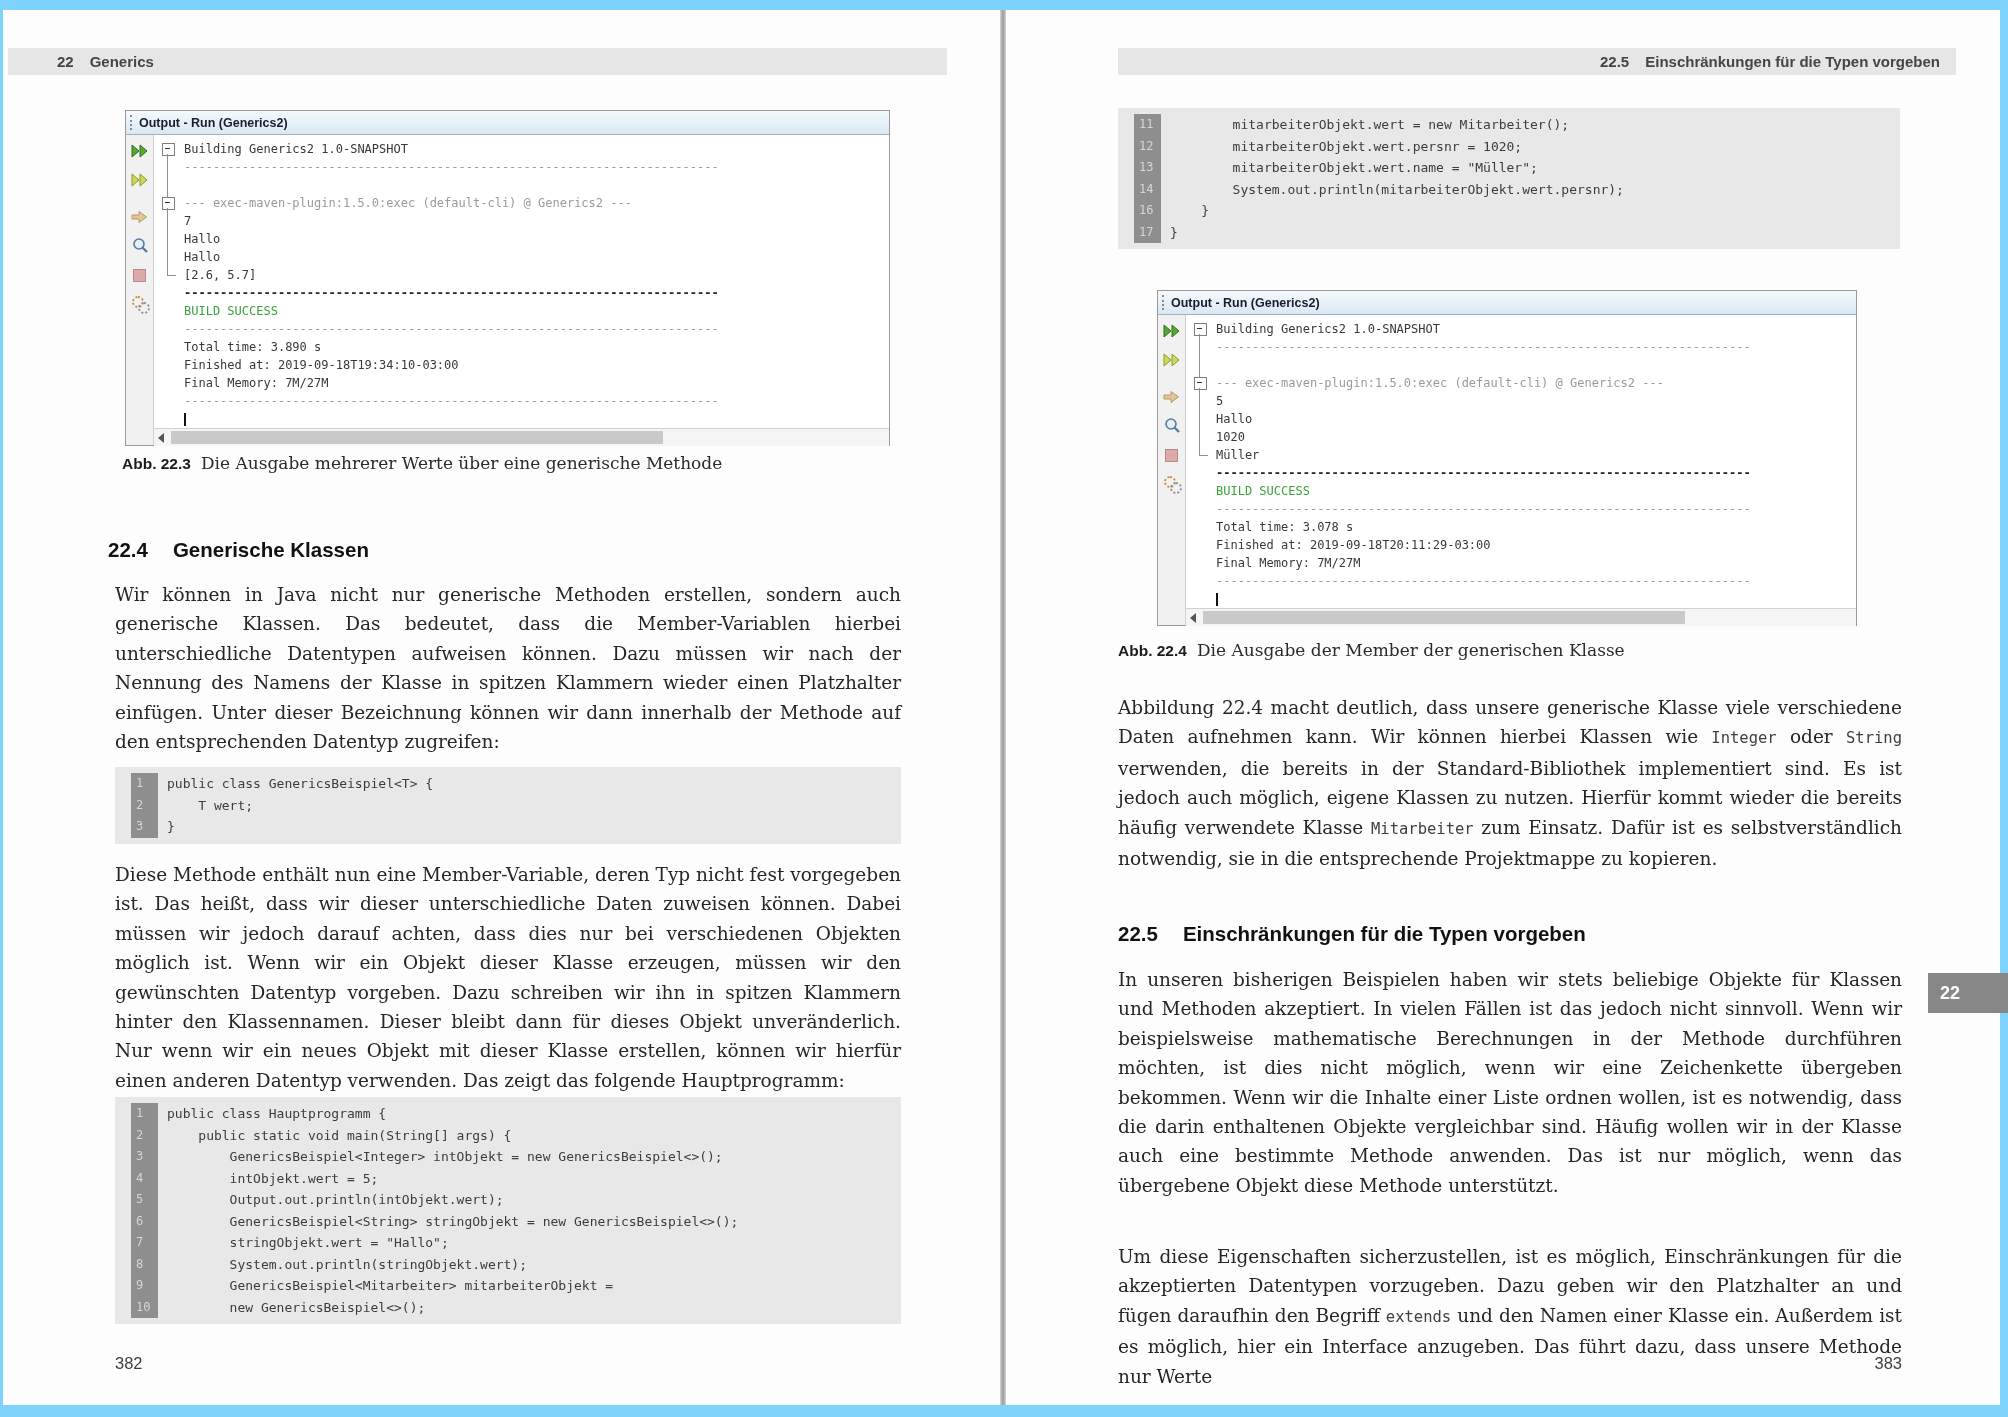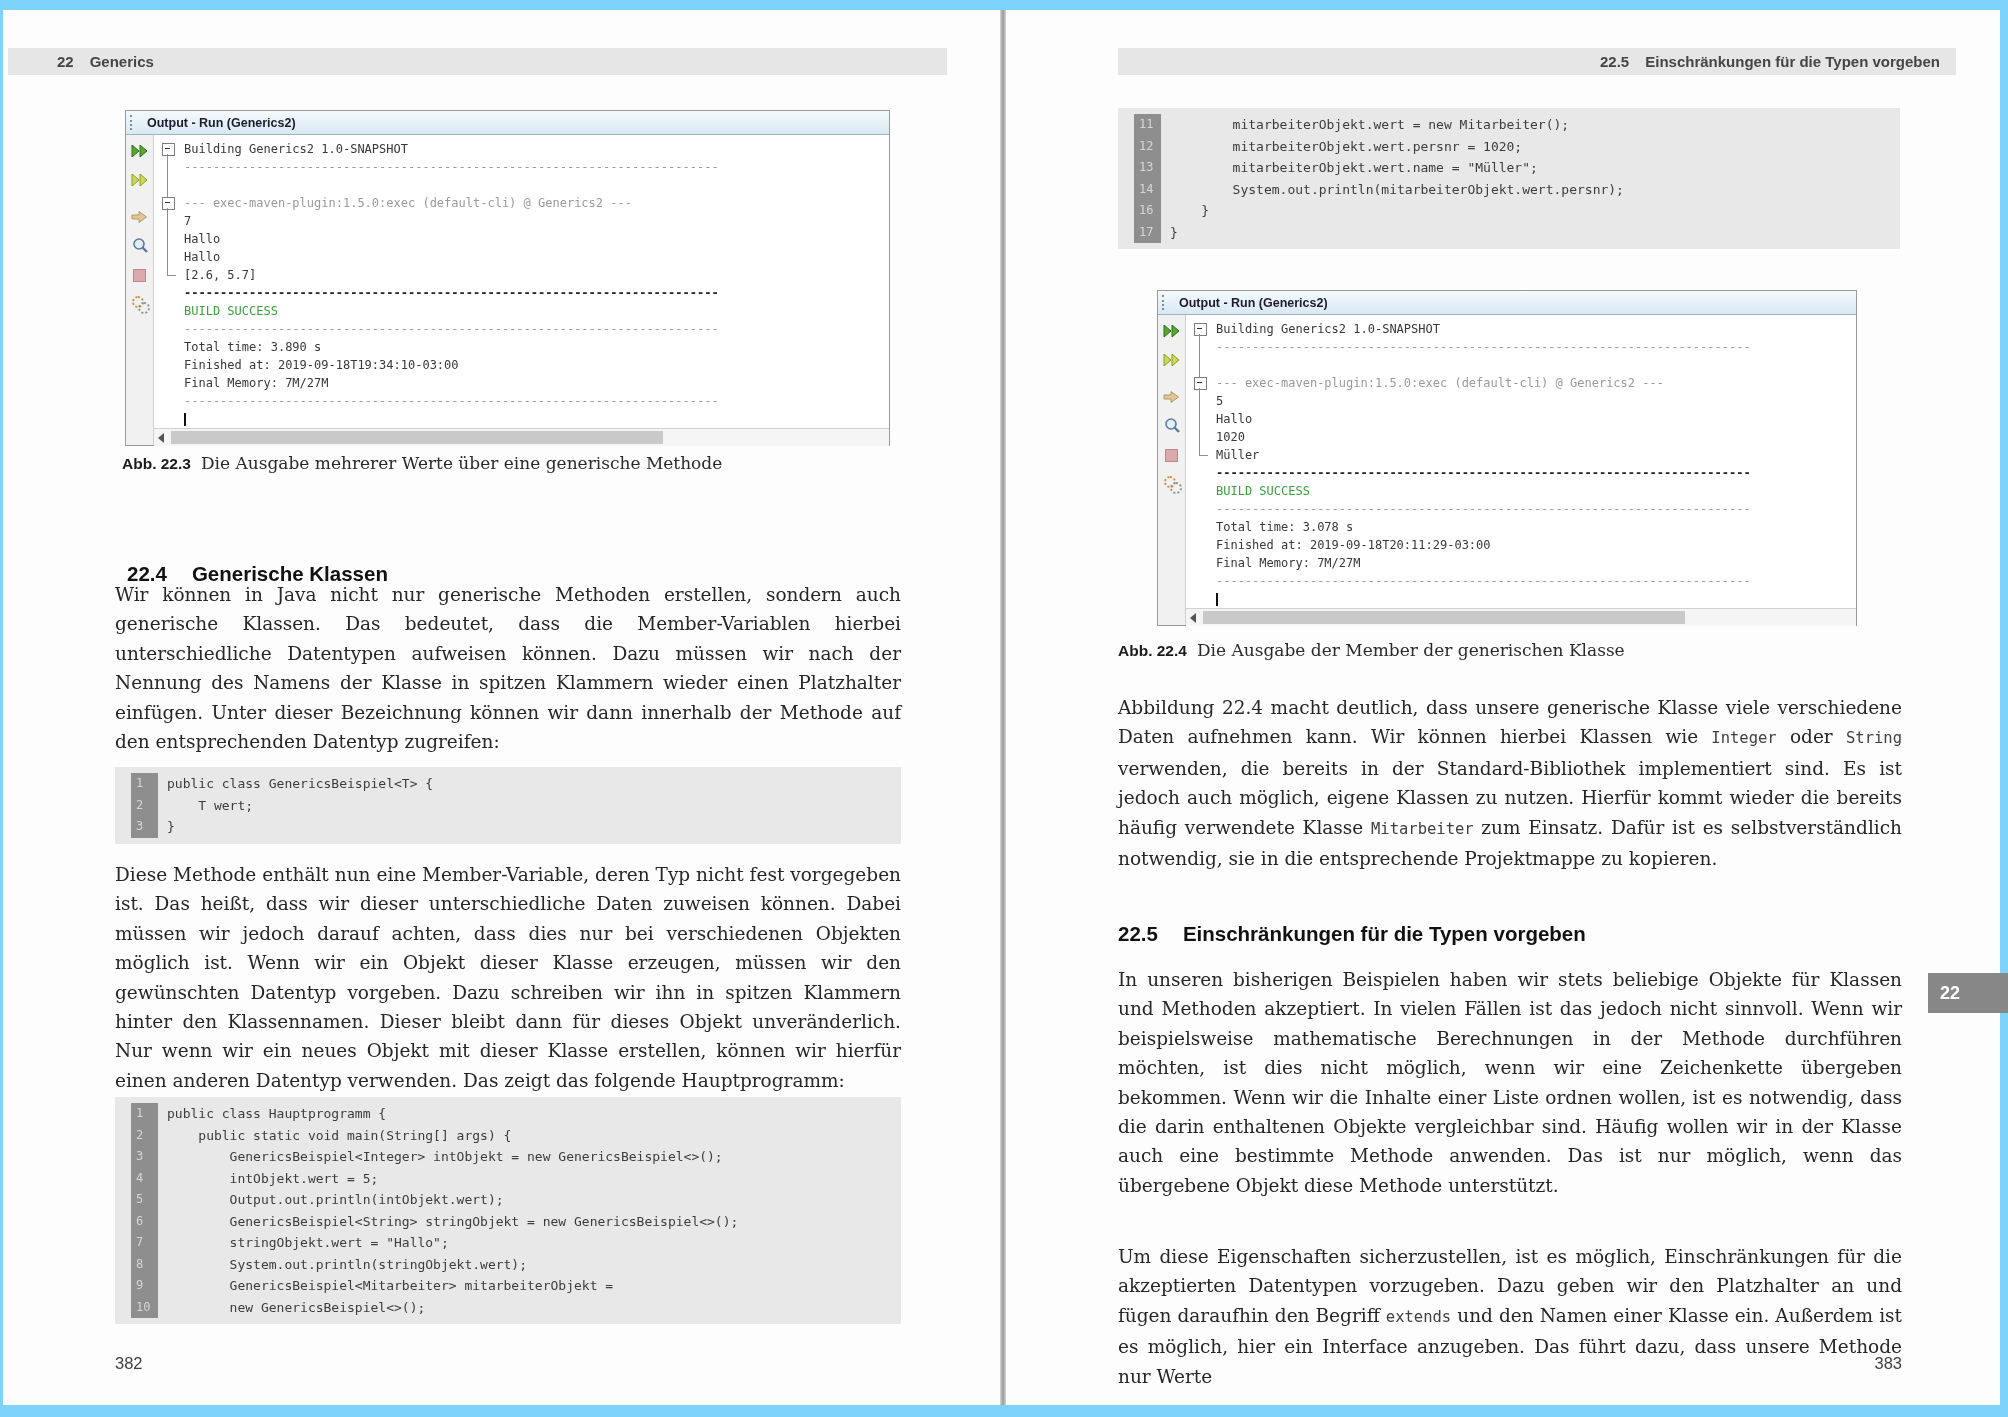--- a/index.html
+++ b/index.html
@@ -30,21 +30,21 @@
   
   .listing{position:absolute;background:#e8e8e8;padding:6px 0;}
   .crow{display:flex;height:21.5px;line-height:21.5px;font-family:"DejaVu Sans Mono",monospace;font-size:13px;}
   .cnum{width:22px;flex:0 0 22px;background:#8e8e8e;color:#d6d6d6;padding-left:5px;font-size:12px;margin-left:16px;}
   .ccode{white-space:pre;color:#3c3c3c;padding-left:9px;}
 
   
   .owin{position:absolute;background:#fff;border:1px solid #9a9a9a;display:flex;flex-direction:column;}
   .owin-title{height:23px;flex:0 0 23px;background:linear-gradient(#f4fafd,#d9e8f4);
       border-bottom:1px solid #9cb3c6;display:flex;align-items:center;
-      font-size:12.5px;font-weight:bold;color:#1c1c2c;padding-left:21px;position:relative;}
+      font-size:12.5px;font-weight:bold;color:#1c1c2c;padding-left:13px;position:relative;}
   .owin-title .grip{position:absolute;left:4px;top:4px;bottom:4px;border-left:2px dotted #8a8a8a;}
   .owin-body{flex:1;display:flex;min-height:0;}
   .owin-tools{flex:0 0 27px;background:#f1f1f1;border-right:1px solid #cfcfcf;
       display:flex;flex-direction:column;align-items:center;padding-top:6px;}
   .tool{width:20px;height:20px;margin-bottom:9px;display:flex;align-items:center;justify-content:center;}
   .tool.gap{margin-top:8px;}
   .gears{position:relative;width:18px;height:18px;}
   .gear1{position:absolute;left:1px;top:1px;width:8px;height:8px;border:2px dotted #c98c3a;border-radius:50%;}
   .gear2{position:absolute;left:7px;top:7px;width:8px;height:8px;border:2px dotted #8f8f8f;border-radius:50%;}
   .owin-content{position:relative;flex:1;background:#fff;min-width:0;display:flex;flex-direction:column;}
@@ -158,21 +158,21 @@
               <span class="sthumb" style="width:67%;"></span>
             </div>
           </div>
         </div>
       </div>
 
       <div class="caption" style="left:112px;top:443px;width:786px;margin-left:7px;">
         <span class="cap-label">Abb. 22.3</span><span class="cap-text">Die Ausgabe mehrerer Werte über eine generische Methode</span>
       </div>
 
-      <div class="h2" style="left:124px;top:528px;margin-top:24px;">
+      <div class="h2" style="left:105px;top:528px;">
         <span class="h2-num">22.4</span>
         <span>Generische Klassen</span>
       </div>
 
       <div class="para" style="left:112px;top:570px;width:786px;"><span>Wir können in Java nicht nur generische Methoden erstellen, sondern auch generische Klassen. Das bedeutet, dass die Member-Variablen hierbei unterschiedliche Datentypen aufweisen können. Dazu müssen wir nach der Nennung des Namens der Klasse in spitzen Klammern wieder einen Platzhalter einfügen. Unter dieser Bezeichnung können wir dann innerhalb der Methode auf den entsprechenden Datentyp zugreifen:</span></div>
 
       <div class="listing" style="left:112px;top:757px;width:786px;">
           <div class="crow">
           <span class="cnum">1</span>
             <span class="ccode">public class GenericsBeispiel&lt;T&gt; {</span>

